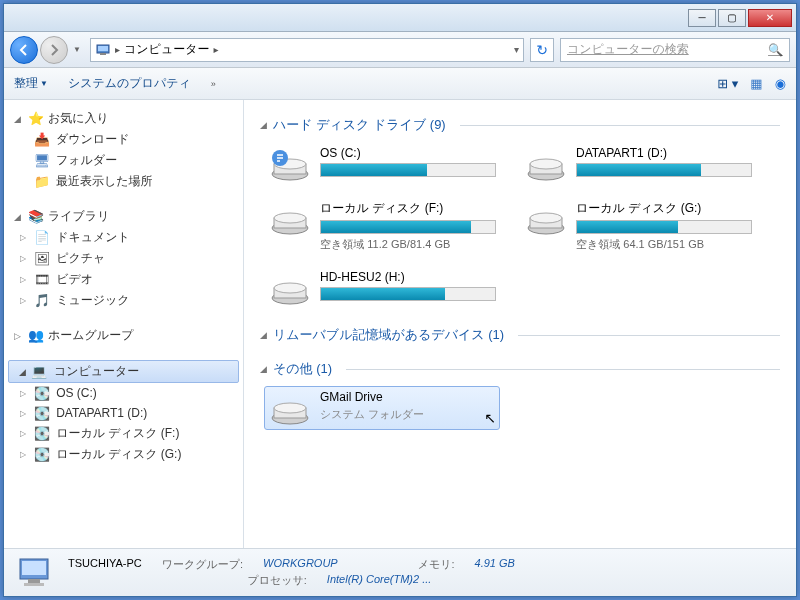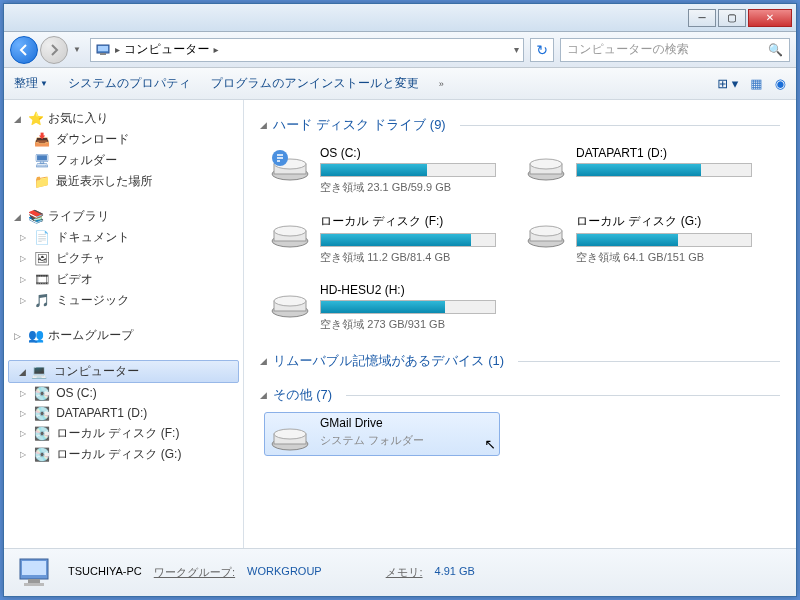--- a/index.html
+++ b/index.html
@@ -10,21 +10,21 @@
 .win-btn.close { background: linear-gradient(#e88, #c33); color: #fff; border-color: #a22; width: 44px; }
 .navbar { height: 36px; background: linear-gradient(#f4f8fc, #e0e8f2); display: flex; align-items: center; padding: 4px 6px; gap: 6px; border-bottom: 1px solid #c0c8d0; }
 .nav-arrows { display: flex; gap: 2px; }
 .nav-arrow { width: 28px; height: 28px; border-radius: 50%; display: flex; align-items: center; justify-content: center; font-size: 14px; cursor: pointer; }
 .nav-arrow.back { background: radial-gradient(circle at 30% 30%, #6ab0ff, #1a6ed8); color: #fff; border: 1px solid #0a5ec8; }
 .nav-arrow.fwd { background: radial-gradient(circle at 30% 30%, #eee, #ccc); color: #888; border: 1px solid #aaa; }
 .nav-arrow.dd { width: 14px; font-size: 8px; color: #666; }
 .breadcrumb { flex: 1; height: 24px; background: #fff; border: 1px solid #a8b8c8; display: flex; align-items: center; padding: 0 4px; font-size: 12px; }
 .bc-arrow { color: #555; margin: 0 4px; font-size: 10px; }
 .refresh-btn { width: 24px; height: 24px; border: 1px solid #a8b8c8; background: #fff; display: flex; align-items: center; justify-content: center; color: #1a6ed8; font-size: 14px; cursor: pointer; }
-.searchbox { width: 230px; height: 24px; background: #fff; border: 1px solid #a8b8c8; display: flex; align-items: center; padding: 11px 6px; font-size: 12px; color: #999; }
+.searchbox { width: 230px; height: 24px; background: #fff; border: 1px solid #a8b8c8; display: flex; align-items: center; padding: 11px 6px; font-size: 12px; color: #999; text-decoration: underline; }
 .searchbox .mag { margin-left: auto; color: #1a6ed8; }
 .toolbar { height: 32px; background: linear-gradient(#f8fafc, #e8eef4); display: flex; align-items: center; padding: 0 10px; font-size: 12px; color: #124a8a; border-bottom: 1px solid #d0d8e0; gap: 20px; }
 .tb-item { cursor: pointer; display: flex; align-items: center; gap: 2px; }
 .tb-right { margin-left: auto; display: flex; gap: 12px; font-size: 13px; }
 .content { flex: 1; display: flex; overflow: hidden; }
 .sidebar { width: 240px; background: #fff; border-right: 1px solid #d8e0e8; overflow-y: auto; padding: 8px 0; font-size: 12px; }
 .side-group { margin-bottom: 14px; }
 .side-header { display: flex; align-items: center; padding: 2px 10px; color: #333; font-size: 12px; gap: 4px; cursor: pointer; }
 .side-header .exp { color: #777; font-size: 9px; width: 10px; }
 .side-item { display: flex; align-items: center; padding: 2px 10px 2px 30px; color: #333; gap: 6px; cursor: pointer; }
@@ -41,23 +41,23 @@
 .drive-icon { width: 44px; height: 36px; flex-shrink: 0; }
 .drive-info { flex: 1; font-size: 12px; }
 .drive-name { color: #000; margin-bottom: 3px; }
 .drive-bar { width: 100%; height: 14px; background: #f0f0f0; border: 1px solid #bbb; margin-bottom: 3px; position: relative; }
 .drive-bar-fill { height: 100%; background: linear-gradient(#2fb8d8, #0a8ab0); }
 .drive-space { color: #666; font-size: 11px; }
 .drive-sub { color: #888; font-size: 11px; margin-top: 2px; }
 .footer { height: 48px; background: linear-gradient(#f4f8fc, #e8eef4); border-top: 1px solid #d0d8e0; display: flex; align-items: center; padding: 6px 12px; font-size: 11px; gap: 12px; }
 .footer-icon { width: 40px; height: 36px; }
 .footer-info { display: flex; flex-direction: column; gap: 1px; }
-.footer-row { display: flex; gap: 12px; justify-content: center; }
-.footer-label { color: #666; text-decoration: underline; }
-.footer-val { color: #1a5aa8; }
+.footer-row { display: flex; gap: 20px; justify-content: center; }
+.footer-label { color: #666; }
+.footer-val { color: #1a5aa8; font-style: italic; }
 svg { display: block; }
 </style>
 </head>
 <body>
 
 <div class="window">
 
   <div class="titlebar">
     <div class="win-btn">─</div>
     <div class="win-btn">▢</div>
@@ -97,21 +97,20 @@
       <span class="mag">🔍</span>
     </div>
   </div>
 
   <div class="toolbar">
     <span class="tb-item">
         <span>整理</span> 
         <span style="font-size:8px">▼</span>
       </span>
     <span class="tb-item">システムのプロパティ</span>
-    <span class="tb-item">プログラムのアンインストールと変更</span>
     <span class="tb-item" style="font-size:9px;color:#555">»</span>
     <div class="tb-right">
       <span style="cursor:pointer">⊞ ▾</span>
       <span style="cursor:pointer;color:#3a7ac8">▦</span>
       <span style="cursor:pointer;color:#1a6ed8">◉</span>
     </div>
   </div>
 
   <div class="content">
 
@@ -219,21 +218,20 @@
                 <ellipse cx="22" cy="18" rx="16" ry="5" fill="#f4f4f4" stroke="#aaa"></ellipse>
                 <circle cx="12" cy="12" r="8" fill="#4a90e0"></circle>
                 <path d="M9 9 L15 9 M9 12 L15 12 M9 15 L12 15" stroke="#fff" stroke-width="1.5"></path>
               </svg>
             </div>
             <div class="drive-info">
               <div class="drive-name">OS (C:)</div>
               <div class="drive-bar">
                 <div class="drive-bar-fill" style="width:61%"></div>
               </div>
-              <div class="drive-space">空き領域 23.1 GB/59.9 GB</div>
             </div>
           </div>
           <div class="drive">
             <div class="drive-icon">
               <svg width="44" height="36" viewBox="0 0 44 36">
                 <ellipse cx="22" cy="28" rx="18" ry="6" fill="#d0d0d0" stroke="#888"></ellipse>
                 <rect x="6" y="18" width="32" height="10" fill="#e8e8e8" stroke="#999"></rect>
                 <ellipse cx="22" cy="18" rx="16" ry="5" fill="#f4f4f4" stroke="#aaa"></ellipse>
               </svg>
             </div>
@@ -282,34 +280,33 @@
                 <ellipse cx="22" cy="28" rx="18" ry="6" fill="#d0d0d0" stroke="#888"></ellipse>
                 <rect x="6" y="18" width="32" height="10" fill="#e8e8e8" stroke="#999"></rect>
                 <ellipse cx="22" cy="18" rx="16" ry="5" fill="#f4f4f4" stroke="#aaa"></ellipse>
               </svg>
             </div>
             <div class="drive-info">
               <div class="drive-name">HD-HESU2 (H:)</div>
               <div class="drive-bar">
                 <div class="drive-bar-fill" style="width:71%"></div>
               </div>
-              <div class="drive-space">空き領域 273 GB/931 GB</div>
             </div>
           </div>
         </div>
 
       <div class="section-header" style="margin-top:16px">
         <span class="exp">◢</span>
         <span>リムーバブル記憶域があるデバイス (1)</span>
         <span class="line"></span>
       </div>
 
       <div class="section-header" style="margin-top:16px">
         <span class="exp">◢</span>
-        <span>その他 (7)</span>
+        <span>その他 (1)</span>
         <span class="line"></span>
       </div>
       <div class="drives" id="other-list">
           <div class="drive selected">
             <div class="drive-icon">
               <svg width="44" height="36" viewBox="0 0 44 36">
                 <ellipse cx="22" cy="28" rx="18" ry="6" fill="#d0d0d0" stroke="#888"></ellipse>
                 <rect x="6" y="18" width="32" height="10" fill="#e8e8e8" stroke="#999"></rect>
                 <ellipse cx="22" cy="18" rx="16" ry="5" fill="#f4f4f4" stroke="#aaa"></ellipse>
               </svg>
@@ -336,16 +333,21 @@
     </div>
     <div class="footer-info">
       <div class="footer-row">
         <span style="color:#000">TSUCHIYA-PC</span>
         <span class="footer-label">ワークグループ:</span>
         <span class="footer-val">WORKGROUP</span>
         <span style="width:40px"></span>
         <span class="footer-label">メモリ:</span>
         <span class="footer-val">4.91 GB</span>
       </div>
+      <div class="footer-row">
+        <span style="width:76px"></span>
+        <span class="footer-label">プロセッサ:</span>
+        <span class="footer-val">Intel(R) Core(TM)2 ...</span>
+      </div>
     </div>
   </div>
 
 </div>
 
 </body></html>

